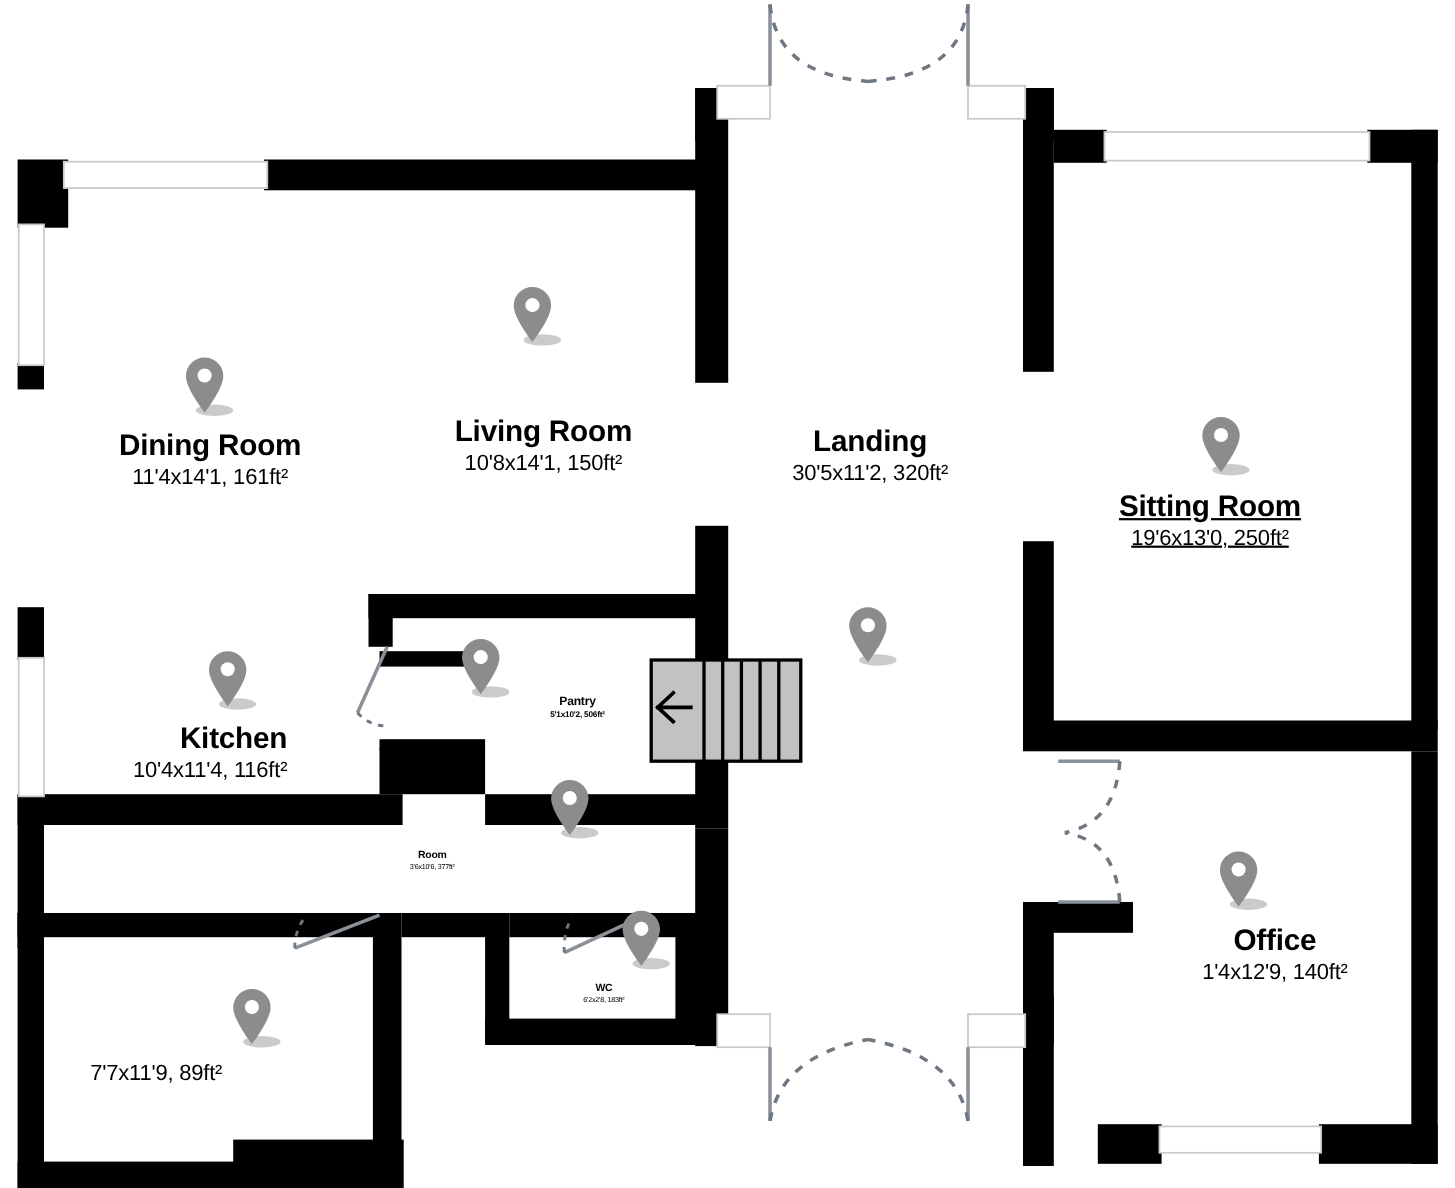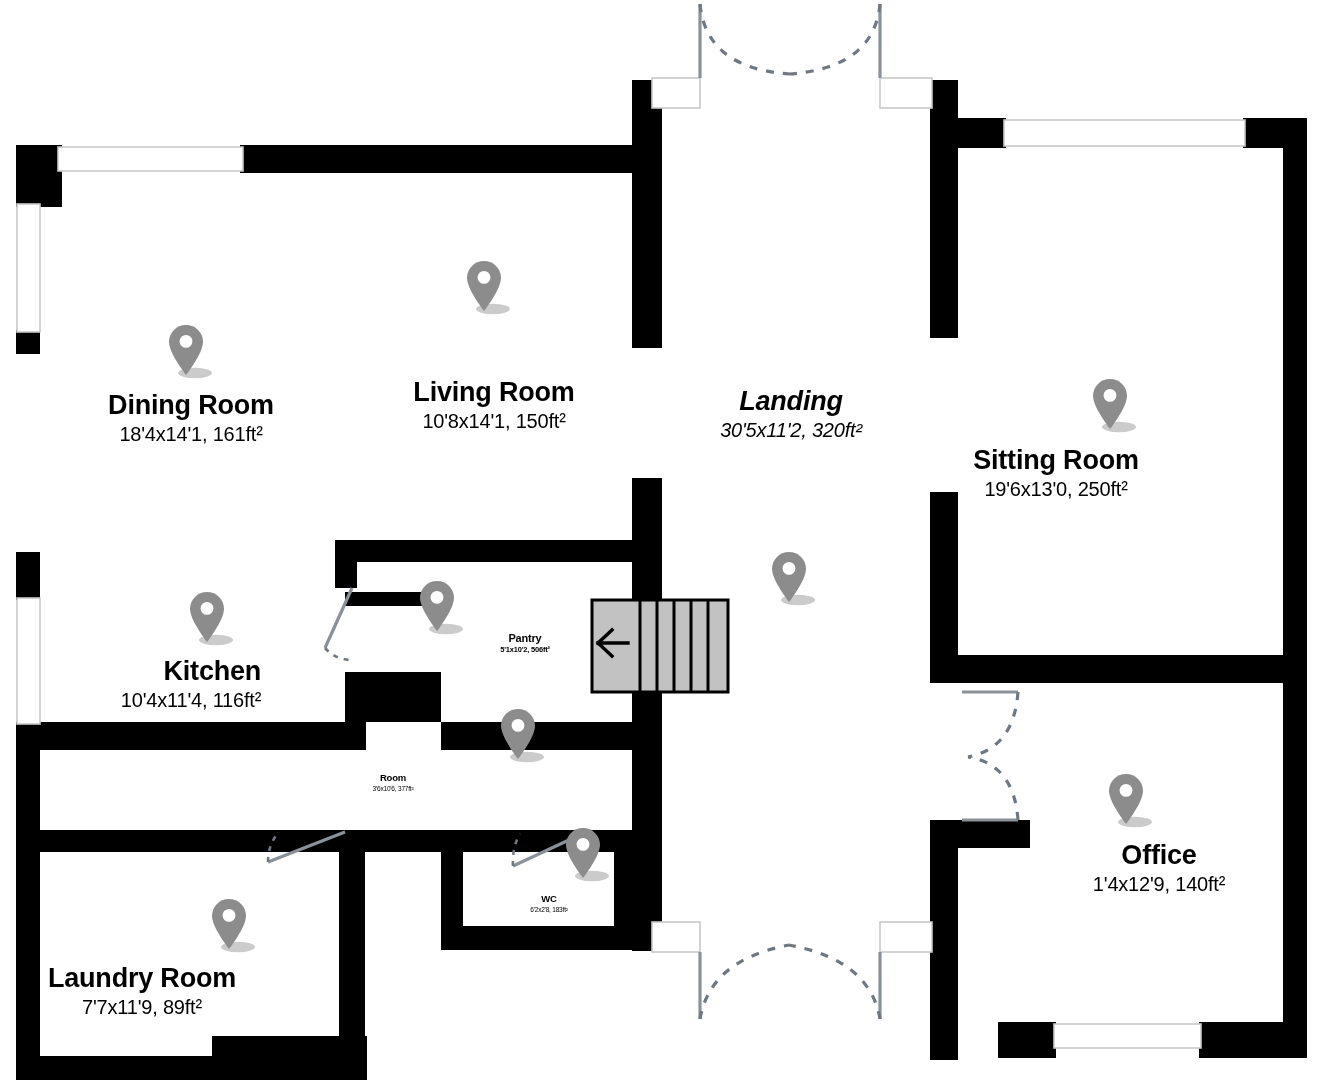--- a/index.html
+++ b/index.html
@@ -250,31 +250,31 @@
           <ellipse cx="30" cy="50" rx="17" ry="5.2" fill="#8c8c8c" opacity="0.45"></ellipse>
           <path d="M21 2 C11.6 2 4 9.5 4 18.8 C4 30.5 21 52 21 52 C21 52 38 30.5 38 18.8 C38 9.5 30.4 2 21 2 Z" fill="#8c8c8c"></path>
           <circle cx="21" cy="18.4" r="6.4" fill="#ffffff"></circle>
         </svg>
       </div>
     </div>
 
   <div id="labels-layer">
       <div class="room-label size-lg" style="left: 191px; top: 390px;">
         <div class="rl-name">Dining Room</div>
-        <div class="rl-dim">18'4x14'1, 161ft²</div>
+        <div class="rl-dim">11'4x14'1, 161ft²</div>
       </div>
       <div class="room-label size-lg" style="left: 494px; top: 377px;">
         <div class="rl-name">Living Room</div>
         <div class="rl-dim">10'8x14'1, 150ft²</div>
       </div>
-      <div class="room-label size-lg" style="left: 791px; top: 386px; font-style: italic;">
+      <div class="room-label size-lg" style="left: 791px; top: 386px;">
         <div class="rl-name">Landing</div>
         <div class="rl-dim">30'5x11'2, 320ft²</div>
       </div>
-      <div class="room-label size-lg" style="left: 1056px; top: 445px;">
+      <div class="room-label size-lg" style="left: 1100px; top: 445px; text-decoration: underline;">
         <div class="rl-name">Sitting Room</div>
         <div class="rl-dim">19'6x13'0, 250ft²</div>
       </div>
       <div class="room-label size-lg" style="left: 191px; top: 656px; text-align: right;">
         <div class="rl-name">Kitchen</div>
         <div class="rl-dim">10'4x11'4, 116ft²</div>
       </div>
       <div class="room-label size-sm" style="left: 525px; top: 632px;">
         <div class="rl-name">Pantry</div>
         <div class="rl-dim">5'1x10'2, 506ft²</div>
@@ -285,18 +285,17 @@
       </div>
       <div class="room-label size-xs" style="left: 549px; top: 893px;">
         <div class="rl-name">WC</div>
         <div class="rl-dim">6'2x2'8, 183ft²</div>
       </div>
       <div class="room-label size-lg" style="left: 1159px; top: 840px;">
         <div class="rl-name">Office</div>
         <div class="rl-dim">1'4x12'9, 140ft²</div>
       </div>
       <div class="room-label size-lg" style="left: 142px; top: 963px;">
-        <div class="rl-name">Laundry Room</div>
         <div class="rl-dim">7'7x11'9, 89ft²</div>
       </div>
     </div>
 
 </div>
 
 </body></html>

